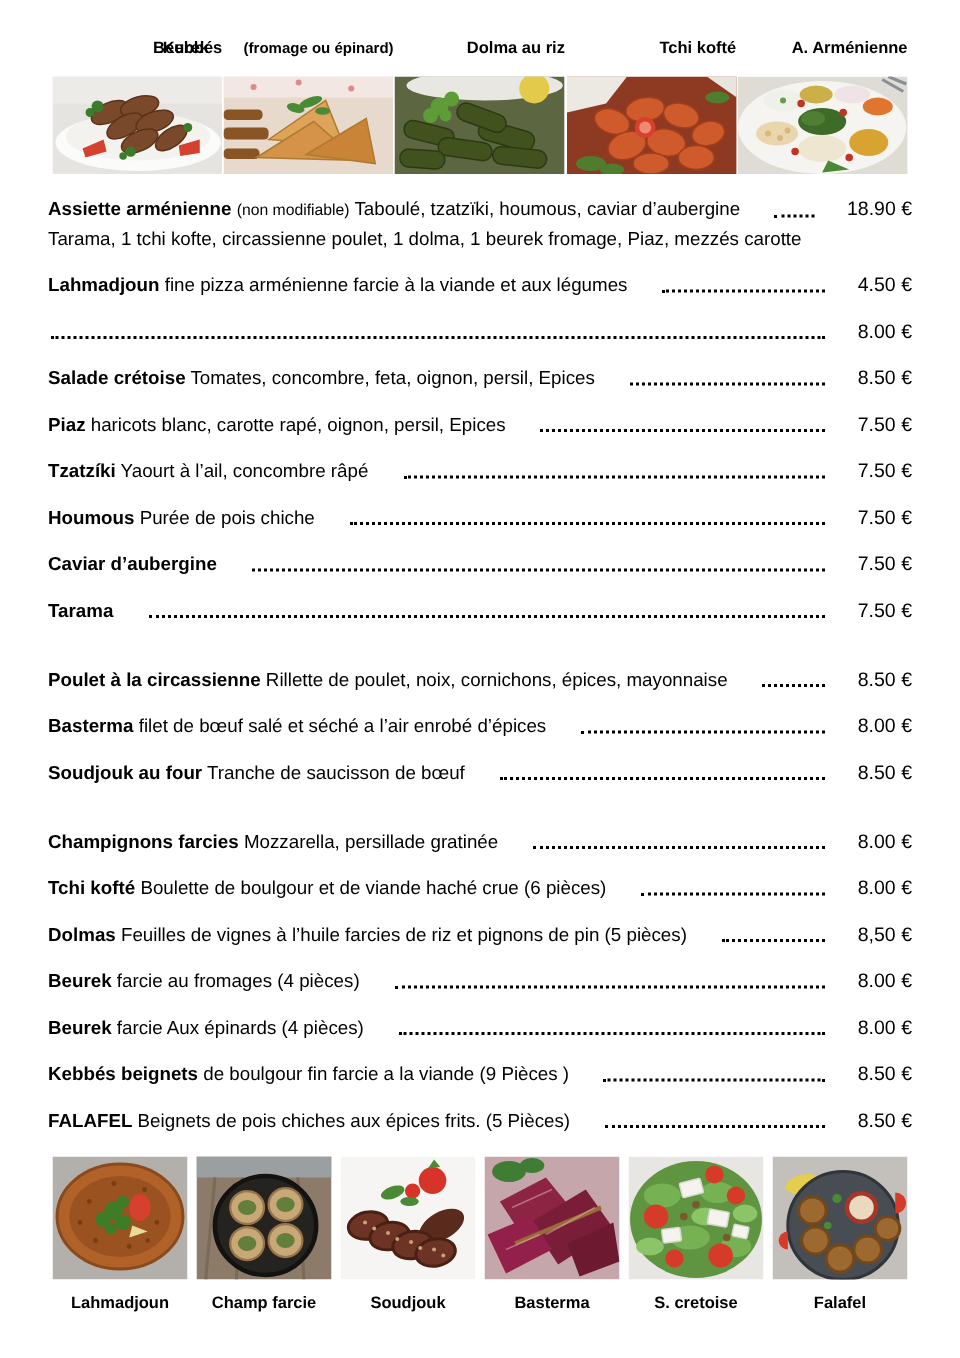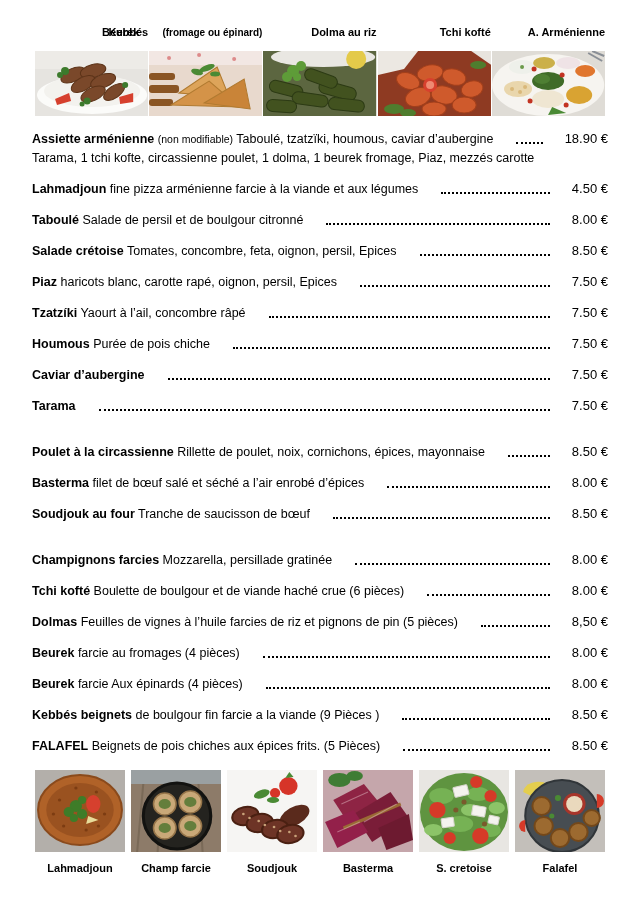--- a/index.html
+++ b/index.html
@@ -192,21 +192,20 @@
       </div>
       <div class="menu-item">
         <div class="menu-row">
           <span class="menu-text"><b class="mname">Lahmadjoun</b> <span class="mdesc">fine pizza arménienne farcie à la viande et aux légumes</span></span>
           <span class="leader"></span>
           <span class="price">4.50 €</span>
         </div>
       </div>
       <div class="menu-item">
         <div class="menu-row">
-          <span class="menu-text"><b class="mname">Taboulé</b> <span class="mdesc">Salade de persil et de boulgour citronné</span></span>
           <span class="leader"></span>
           <span class="price">8.00 €</span>
         </div>
       </div>
       <div class="menu-item">
         <div class="menu-row">
           <span class="menu-text"><b class="mname">Salade crétoise</b> <span class="mdesc">Tomates, concombre, feta, oignon, persil, Epices</span></span>
           <span class="leader"></span>
           <span class="price">8.50 €</span>
         </div>

